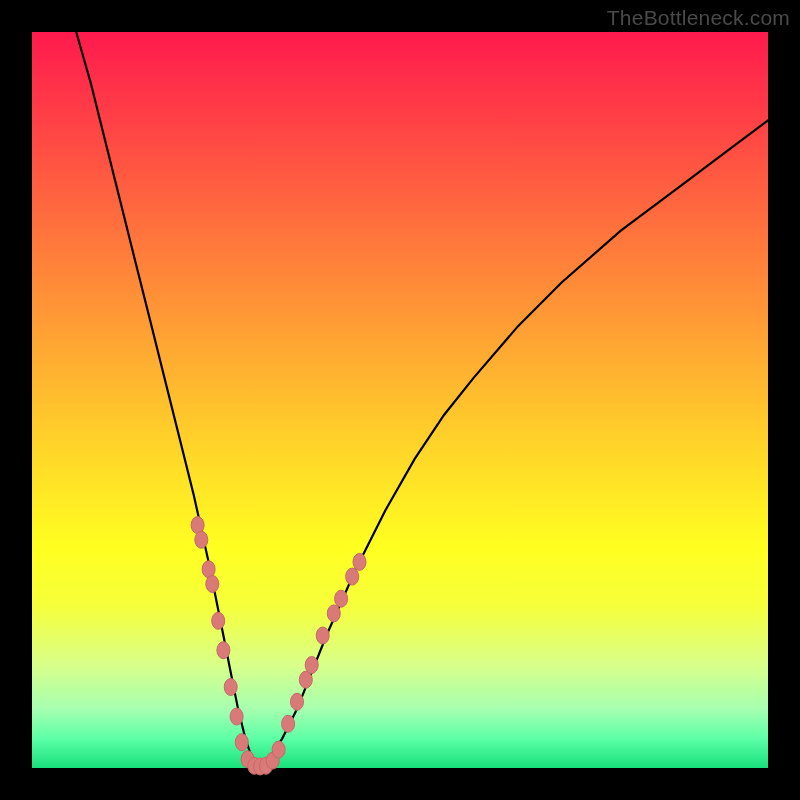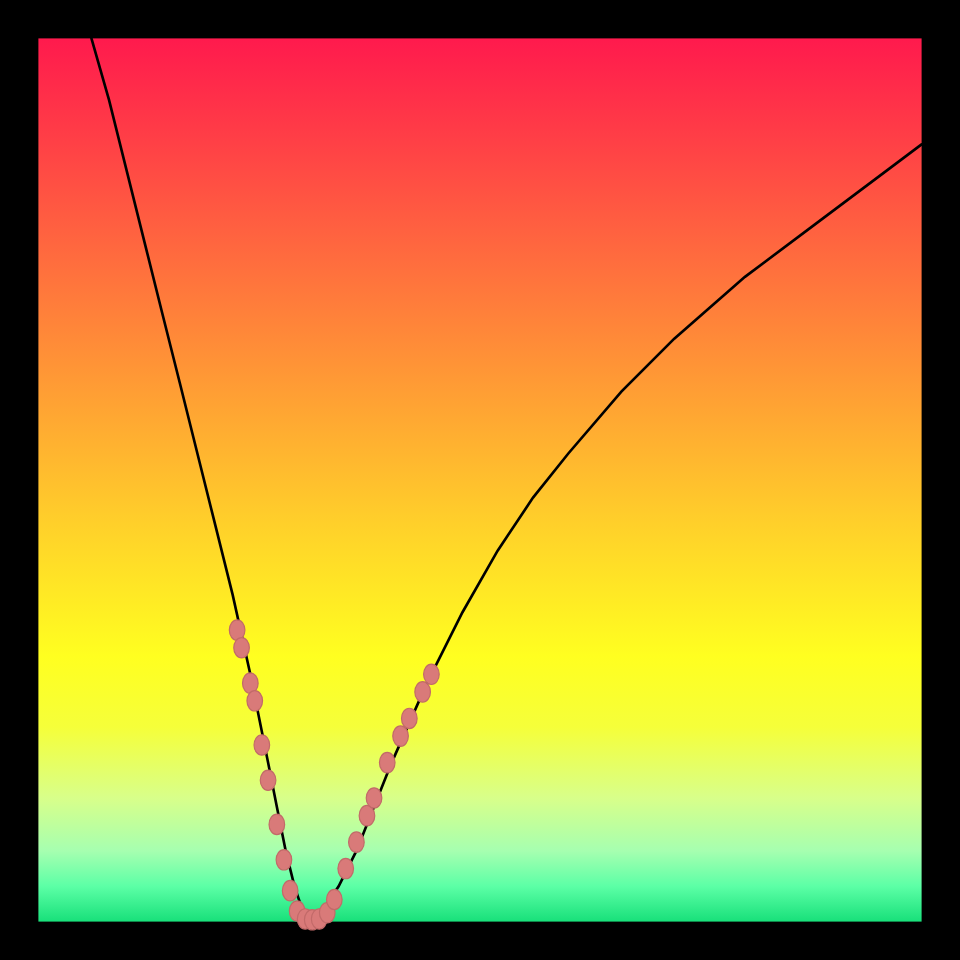--- a/index.html
+++ b/index.html
@@ -94,13 +94,14 @@
           <ellipse cx="273.8" cy="647.7" rx="6.5" ry="8.5" class="marker"></ellipse>
           <ellipse cx="279.7" cy="633.0" rx="6.5" ry="8.5" class="marker"></ellipse>
           <ellipse cx="290.7" cy="603.5" rx="6.5" ry="8.5" class="marker"></ellipse>
           <ellipse cx="301.8" cy="581.4" rx="6.5" ry="8.5" class="marker"></ellipse>
           <ellipse cx="309.1" cy="566.7" rx="6.5" ry="8.5" class="marker"></ellipse>
           <ellipse cx="320.2" cy="544.6" rx="6.5" ry="8.5" class="marker"></ellipse>
           <ellipse cx="327.5" cy="529.9" rx="6.5" ry="8.5" class="marker"></ellipse>
         </g>
     </svg>
   </div>
+  <div class="watermark">TheBottleneck.com</div>
 </div>
 
 </body></html>

